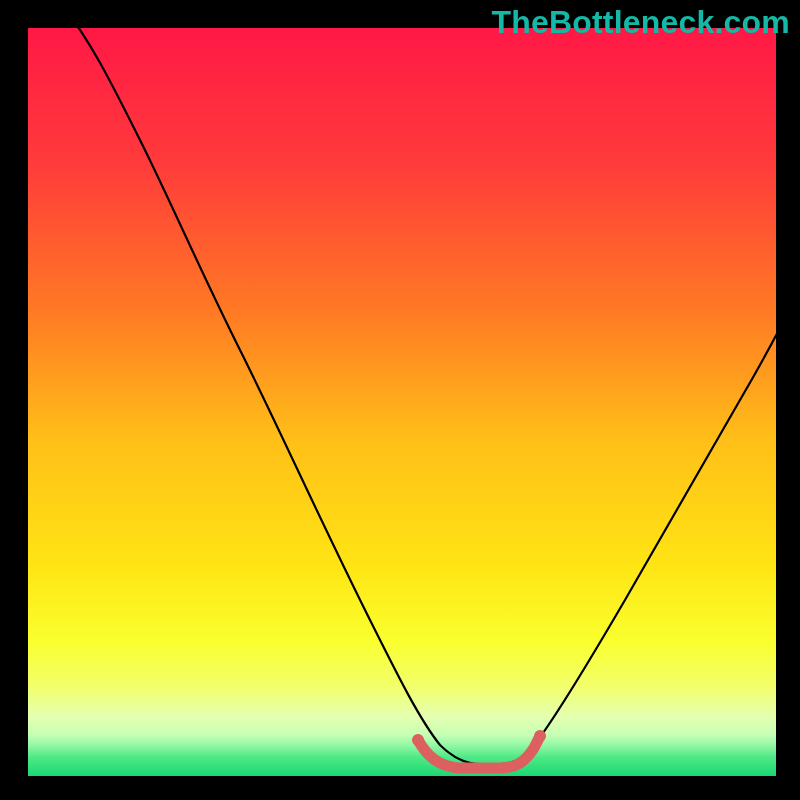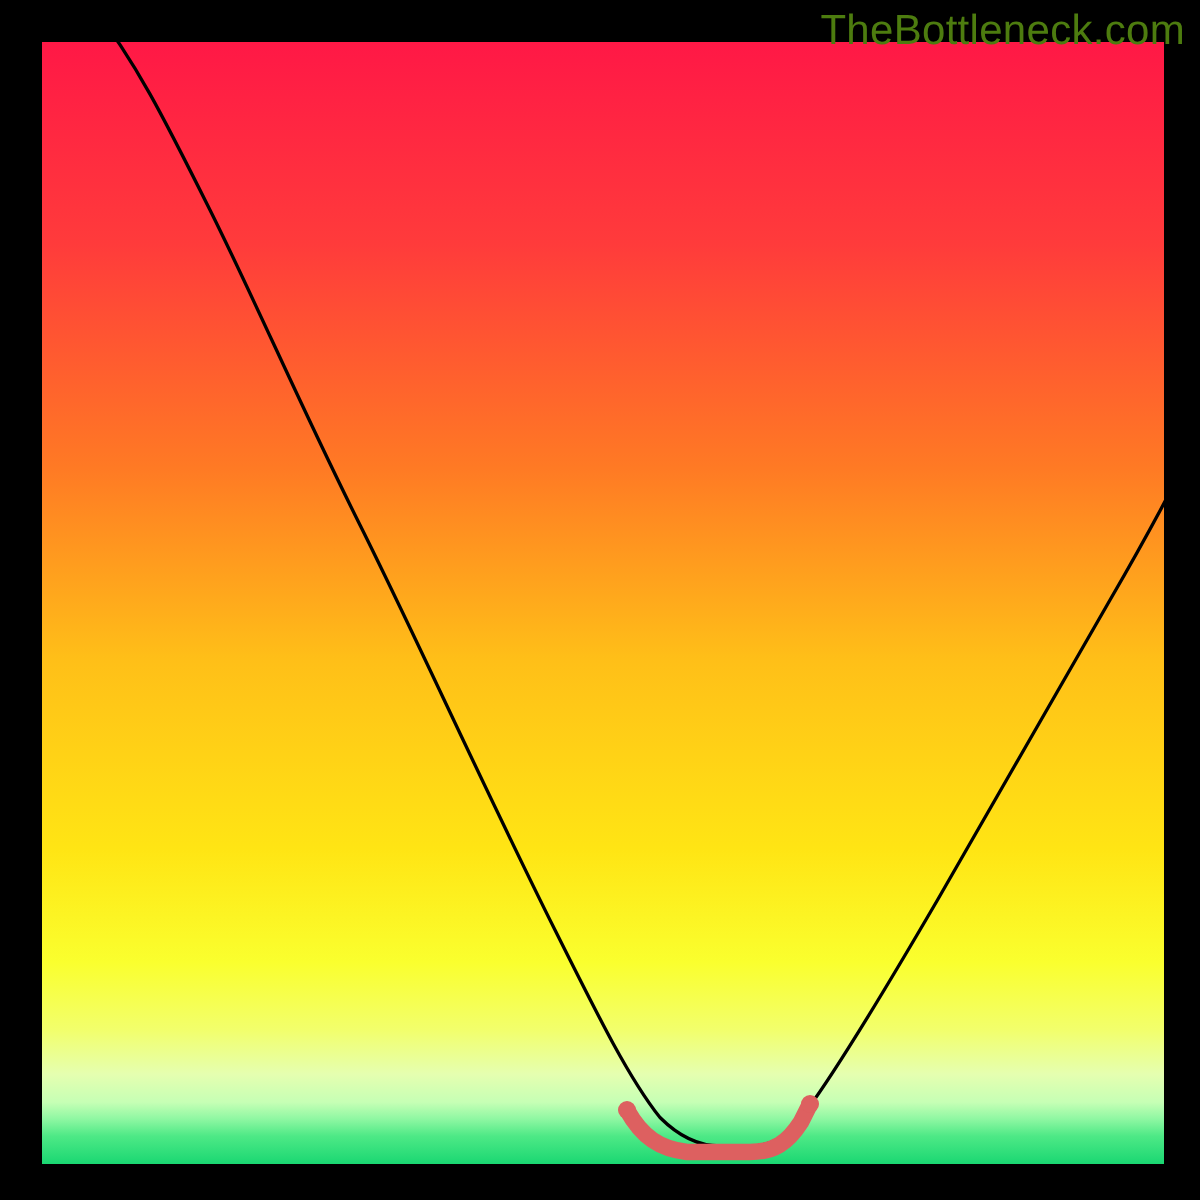--- a/index.html
+++ b/index.html
@@ -8,23 +8,23 @@
     height: 800px;
     background: #000;
     position: relative;
     font-family: Arial, Helvetica, sans-serif;
     overflow: hidden;
   }
   .watermark {
     position: absolute;
     top: 4px;
     right: 10px;
-    color: #4d7c0f;
-    font-size: 28px;
-    font-weight: 400;
+    color: #14b8a6;
+    font-size: 32px;
+    font-weight: 700;
     letter-spacing: 0.2px;
     z-index: 20;
   }
   .plot {
     position: absolute;
     left: 28px;
     top: 28px;
     width: 748px;
     height: 748px;
     z-index: 5;

